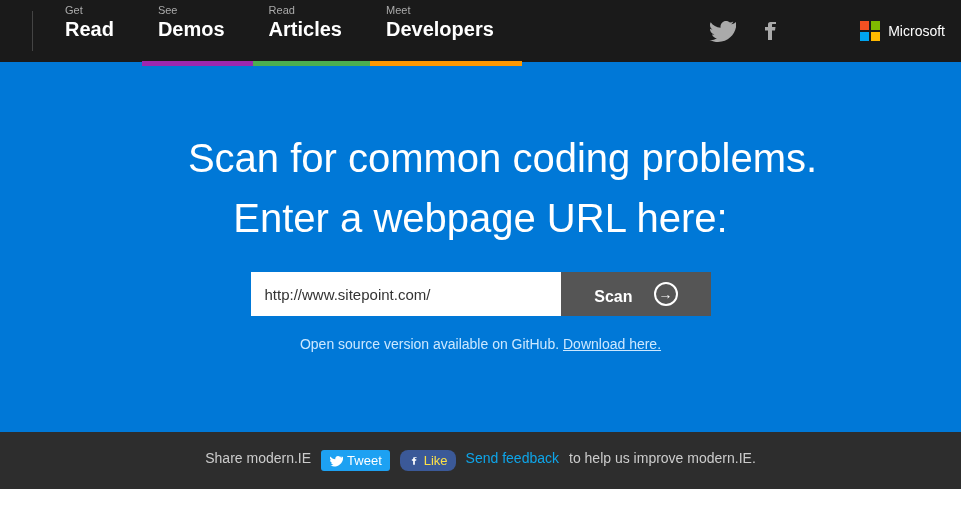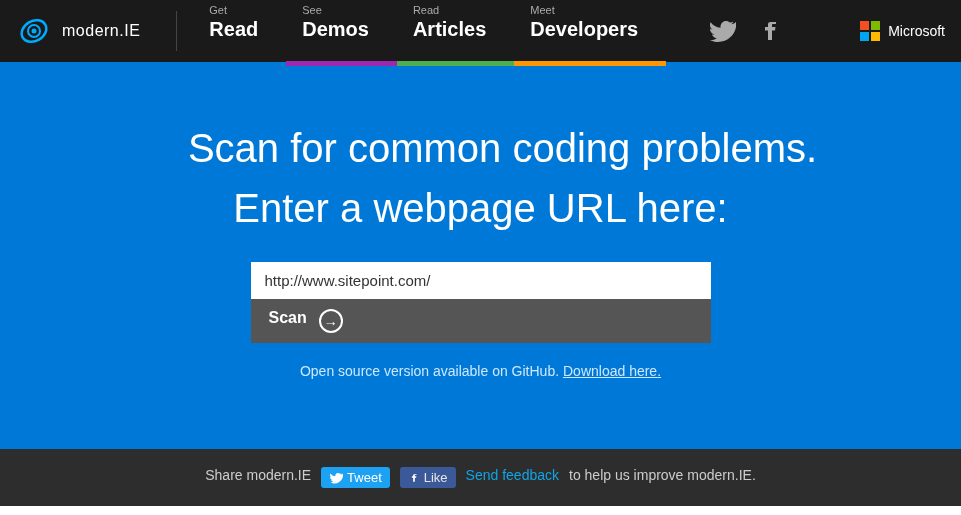--- a/index.html
+++ b/index.html
@@ -135,42 +135,41 @@
       font-weight: 300;
       text-align: center;
       line-height: 1.3;
       margin-bottom: 28px;
     }
     .scan-form {
       display: flex;
       align-items: stretch;
       width: 460px;
       margin-bottom: 20px;
-      flex-direction: column;
     }
     .url-input {
       flex: 1;
       padding: 10px 14px;
       font-size: 15px;
       border: none;
       outline: none;
       background: #fff;
       color: #333;
     }
     .scan-btn {
       background: #555;
       color: #fff;
       border: none;
-      padding: 10px 18px;
+      padding: 10px 33px;
       font-size: 16px;
       font-weight: 600;
       cursor: pointer;
       display: flex;
-      align-items: flex-start;
-      gap: 12px;
+      align-items: flex-end;
+      gap: 21px;
       white-space: nowrap;
     }
     .arrow-circle {
       width: 24px;
       height: 24px;
       border: 2px solid #fff;
       border-radius: 50%;
       display: flex;
       align-items: center;
       justify-content: center;
@@ -206,46 +205,36 @@
       color: #fff;
       border-radius: 3px;
       padding: 3px 8px;
       font-size: 13px;
       gap: 4px;
     }
     .like-btn {
       display: inline-flex;
       align-items: center;
       background: #3b5998;
-      color: #e5e5e5;
-      border-radius: 3px;
+      color: #fde047;
+      border-radius: 8px;
       padding: 3px 8px;
       font-size: 13px;
       gap: 4px;
     }
     .feedback-link {
       color: #0ea5e9;
       font-size: 14px;
       cursor: pointer;
     }
   </style>
 </head>
 <body>
 
 <nav class="navbar">
-  <div class="logo-area">
-
-    <svg class="logo-ie" viewBox="0 0 36 36" xmlns="http://www.w3.org/2000/svg">
-      <circle cx="18" cy="18" r="18" fill="#1a1a1a"></circle>
-      <ellipse cx="18" cy="18" rx="13" ry="10" fill="none" stroke="#00aaff" stroke-width="2.5" transform="rotate(-30 18 18)"></ellipse>
-      <circle cx="18" cy="18" r="6" fill="none" stroke="#00aaff" stroke-width="2"></circle>
-      <circle cx="18" cy="18" r="2.5" fill="#00aaff"></circle>
-    </svg>
-    <span class="logo-text">modern.IE</span>
-  </div>
 
   <div class="nav-divider"></div>
 
   <div class="nav-items">
     <a class="nav-item" href="#">
       <span class="sub-label">Get</span>
       <span class="main-label">Read</span>
     </a>
     <a class="nav-item" href="#">
       <span class="sub-label">See</span>

